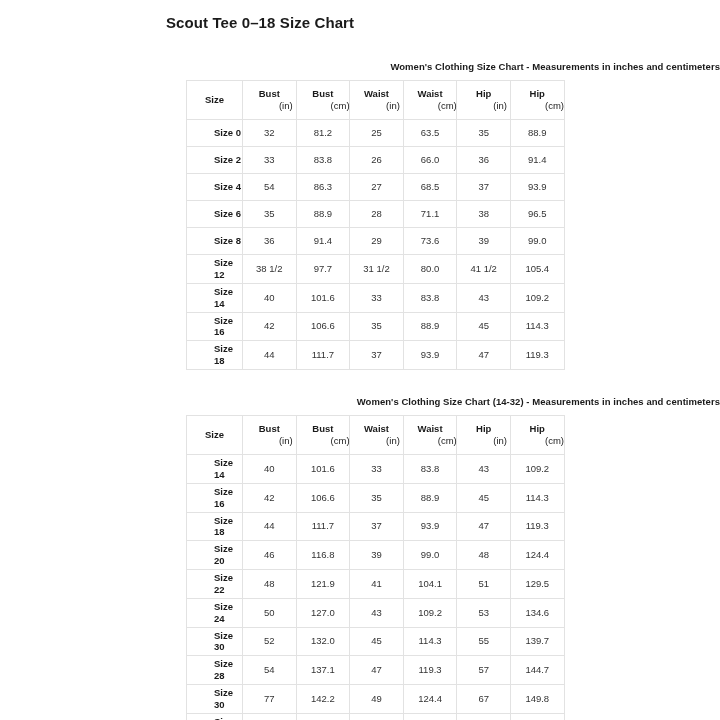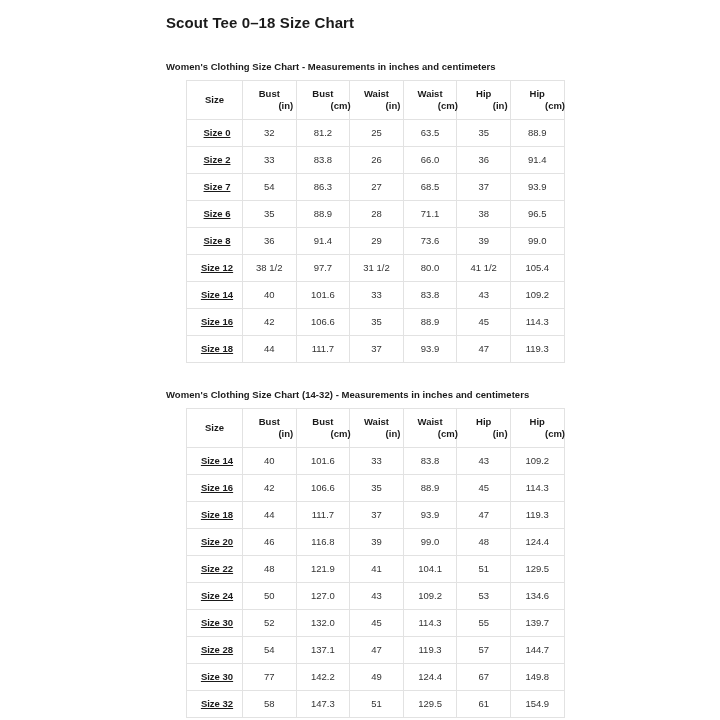--- a/index.html
+++ b/index.html
@@ -33,20 +33,21 @@
     padding-left: 166px;
   }
   .chart-block.first { margin-top: 30px; }
   .chart-block.second { margin-top: 26px; }
   .chart-caption {
     font-size: 9.5px;
     font-weight: bold;
     color: #1a1a1a;
     margin: 0 0 8px 0;
     letter-spacing: 0.05px;
+    text-align: right;
   }
   table.size-table {
     border-collapse: collapse;
     width: 378px;
     table-layout: fixed;
     background: #ffffff;
     margin-left: 20px;
   }
   table.size-table th,
   table.size-table td {
@@ -61,29 +62,28 @@
   }
   table.size-table thead th {
     font-weight: bold;
     color: #1a1a1a;
     height: 34px;
     vertical-align: middle;
     font-size: 9.5px;
   }
   table.size-table thead th .unit {
     display: block;
-    font-weight: bold;
+    font-weight: normal;
     padding-left: 33px;
   }
   table.size-table tbody td.rowhead {
     font-weight: bold;
     color: #1a1a1a;
-    text-align: center;
-    padding-left: 6px;
-    text-decoration: underline;
+    text-align: left;
+    padding-left: 27px;
   }
   col.c-size { width: 56px; }
   col.c-val  { width: 53.6px; }
 </style>
 </head>
 <body>
 
 <div class="page">
 
   <h1 class="page-title">Scout Tee 0–18 Size Chart</h1>
@@ -124,21 +124,21 @@
         <tr>
           <td class="rowhead">Size 2</td>
           <td>33</td>
           <td>83.8</td>
           <td>26</td>
           <td>66.0</td>
           <td>36</td>
           <td>91.4</td>
         </tr>
         <tr>
-          <td class="rowhead">Size 7</td>
+          <td class="rowhead">Size 4</td>
           <td>54</td>
           <td>86.3</td>
           <td>27</td>
           <td>68.5</td>
           <td>37</td>
           <td>93.9</td>
         </tr>
         <tr>
           <td class="rowhead">Size 6</td>
           <td>35</td>

